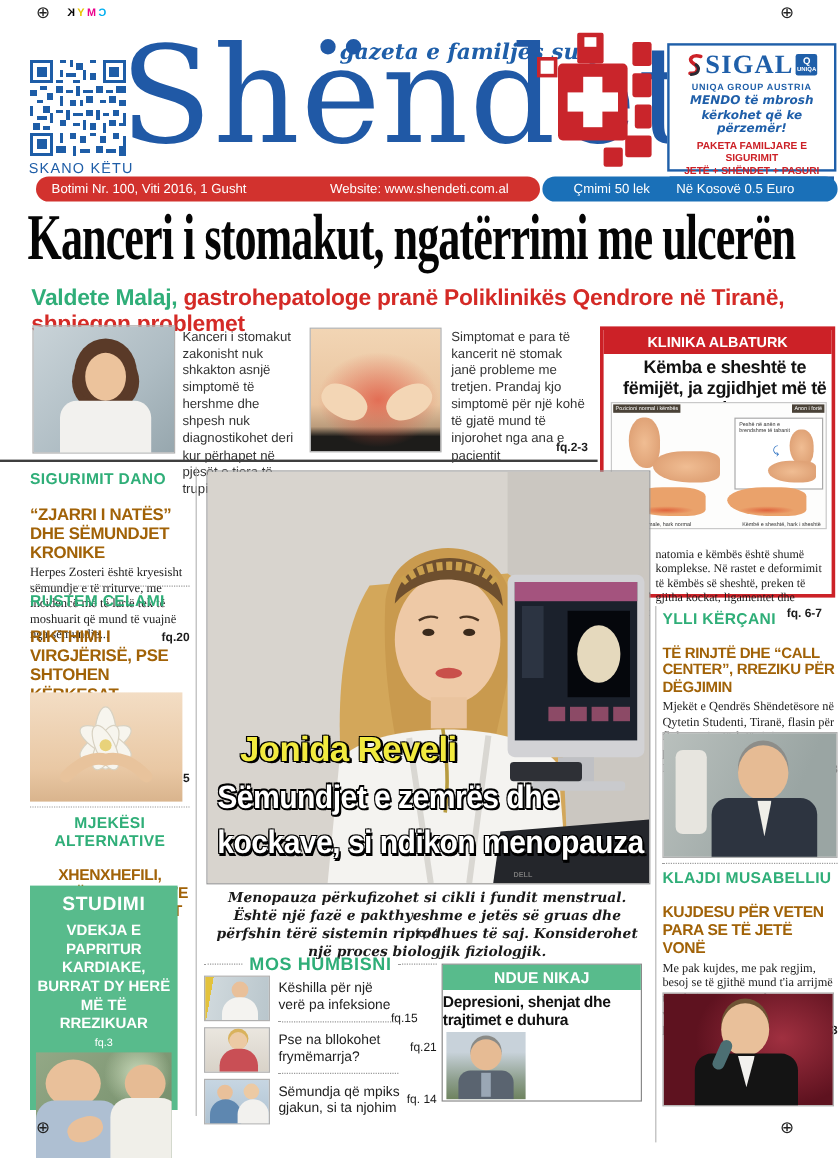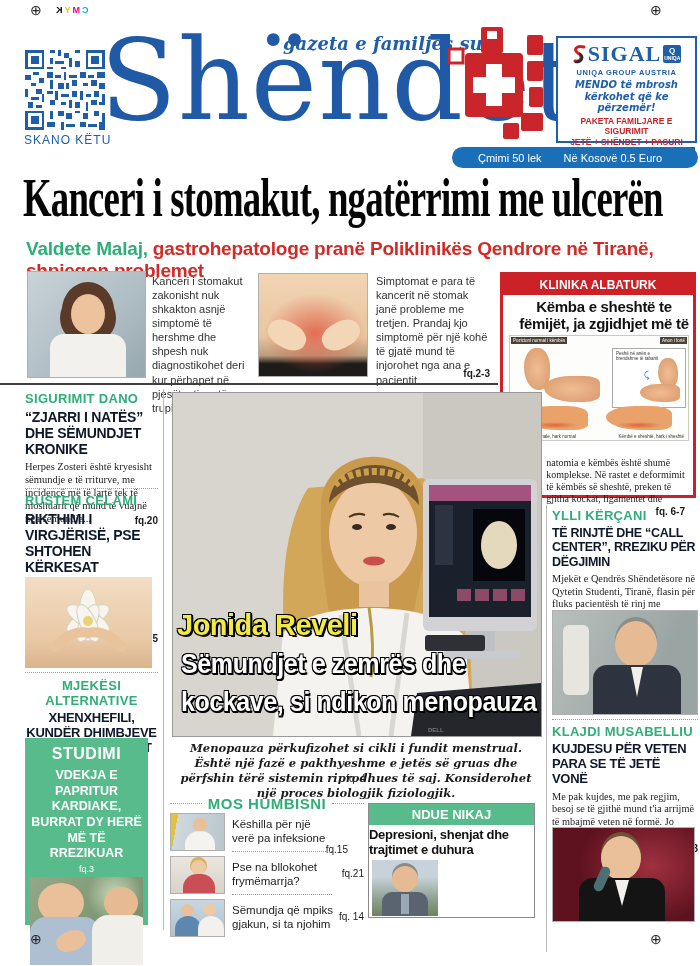--- a/index.html
+++ b/index.html
@@ -35,21 +35,21 @@
             letter-spacing:-1px;transform:scale(0.80,1.18);transform-origin:left center;color:#050505;}
   .byline{font:bold 19px "Liberation Sans",sans-serif;letter-spacing:-.2px;}
   .byline .name{color:#2fae78;} .byline .rest{color:#d42a26;margin-left:5px;}
   .excerpt{font:11px/1.28 "Liberation Sans",sans-serif;color:#333;}
   .pgref{font:bold 10px "Liberation Sans",sans-serif;color:#1b1b1b;}
   .hline{background:#3f3f3f;height:2px;}
   .vline{background:#b9b9b9;width:1px;}
   .dotted{border-top:1.5px dotted #9a9a9a;height:0;}
   
   .author{font:bold 13px "Liberation Sans",sans-serif;color:#2fae78;letter-spacing:.3px;}
-  .art-title{font:bold 14px/1.15 "Liberation Sans",sans-serif;color:#0f172a;letter-spacing:-.3px;margin-top:3px;}
+  .art-title{font:bold 14px/1.15 "Liberation Sans",sans-serif;color:#a16207;letter-spacing:-.3px;margin-top:14px;}
   .art-body{font:10.5px/1.23 "Liberation Serif",serif;color:#222;margin-top:4px;position:relative;}
   .art-body .pgref{position:absolute;right:0;bottom:0;background:#fff;padding-left:3px;}
   .centered{text-align:center;}
   
   .ph{position:absolute;overflow:hidden;border:1px solid #b0b0b0;box-sizing:border-box;}
   .ph .head{position:absolute;border-radius:50%;}
   .ph .torso{position:absolute;border-radius:14px 14px 0 0;}
   
   .klinika{box-sizing:border-box;border:3px solid #cc2127;background:#fff;}
   .klinika-header{background:#cc2127;color:#fff;font:bold 12px "Liberation Sans",sans-serif;
@@ -155,20 +155,24 @@
       </span>
     </div>
     <div class="sigal-group">UNIQA GROUP AUSTRIA</div>
     <div class="sigal-slogan">MENDO të mbrosh</div>
     <div class="sigal-slogan" style="margin-top:0;">kërkohet që ke përzemër!</div>
     <div class="sigal-red">PAKETA FAMILJARE E SIGURIMIT</div>
     <div class="sigal-red" style="margin-top:1px;">JETË + SHËNDET + PASURI</div>
     <div class="sigal-bar">Tel: +355 4 2233308,   www.sigal.com.al</div>
   </div>
 
+  <div class="abs bar bar-red" style="left:30px;top:147px;width:420px;">
+    <span>Botimi Nr. 100, Viti 2016, 1 Gusht</span>
+    <span>Website: www.shendeti.com.al</span>
+  </div>
   <div class="abs bar bar-blue" style="left:452px;top:147px;width:246px;">
     <span>Çmimi 50 lek</span>
     <span>Në Kosovë 0.5 Euro</span>
   </div>
 
   <div class="abs" style="left:23px;top:171px;width:670px;height:58px;">
     <span class="headline">Kanceri i stomakut, ngatërrimi me ulcerën</span>
   </div>
   <div class="abs byline" style="left:26px;top:238px;">
     <span class="name">Valdete Malaj,</span><span class="rest">gastrohepatologe pranë Poliklinikës Qendrore në Tiranë, shpjegon problemet</span>
@@ -292,21 +296,21 @@
           <rect x="302" y="196" width="14" height="12"></rect>
           <rect x="320" y="196" width="14" height="12"></rect>
           <rect x="338" y="196" width="14" height="12"></rect>
         </g>
       <rect x="292" y="238" width="30" height="22" fill="#bfc0c4"></rect>
       <rect x="270" y="258" width="78" height="8" rx="3" fill="#c9cacd"></rect>
       <path d="M238,343 L368,343 L368,290 L244,300 Z" fill="#24262b"></path>
       <rect x="252" y="242" width="60" height="16" rx="3" fill="#2e3036"></rect>
     </svg>
     <div class="abs" style="left:255px;top:334px;font:bold 6px 'Liberation Sans',sans-serif;color:#777;">DELL</div>
-    <div class="abs feature-name" style="left:4px;top:216px;">Jonida Reveli</div>
+    <div class="abs feature-name" style="left:27px;top:216px;">Jonida Reveli</div>
     <div class="abs feature-title" style="left:8px;top:256px;">Sëmundjet e zemrës dhe</div>
     <div class="abs feature-title" style="left:8px;top:294px;">kockave, si ndikon menopauza</div>
   </div>
   <div class="abs caption" style="left:170px;top:741px;width:372px;">Menopauza përkufizohet si cikli i fundit menstrual. Është një fazë e pakthyeshme e jetës së gruas dhe përfshin tërë sistemin riprodhues të saj. Konsiderohet një proces biologjik fiziologjik.</div>
   <div class="abs pgref" style="left:170px;top:773px;width:372px;text-align:center;font-weight:normal;">fq. 4</div>
 
   <div class="abs mos-header" style="left:170px;top:795px;width:194px;">
     <span class="dots"></span>
     <span class="lbl">MOS HUMBISNI</span>
     <span class="dots"></span>

